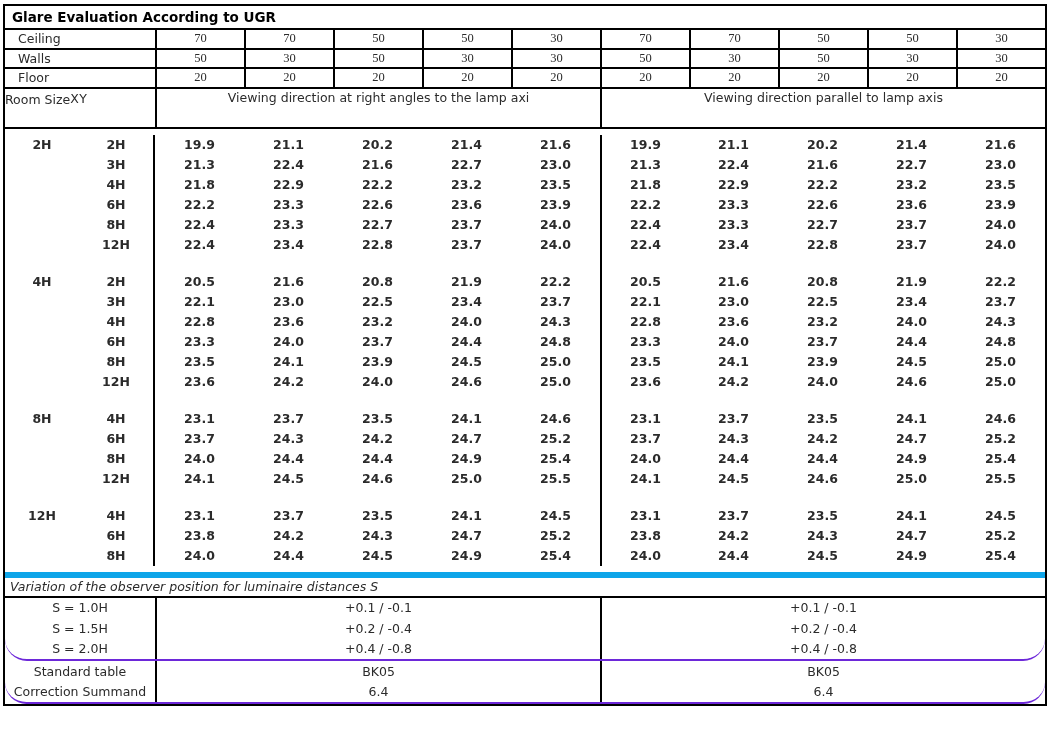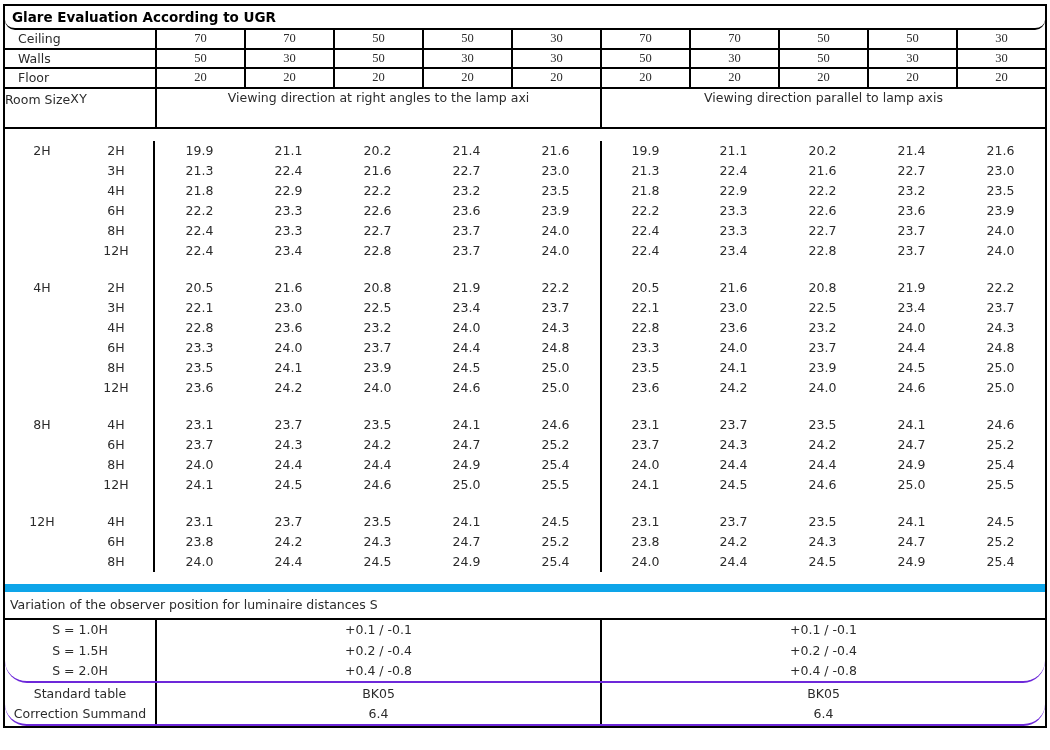--- a/index.html
+++ b/index.html
@@ -18,21 +18,20 @@
     background: #fff;
   }
   .title-row {
     height: 24px;
     display: flex; align-items: center;
     padding-left: 7px;
     font-weight: bold;
     font-size: 13.5px;
     color: #000;
     border-bottom: 2px solid #000;
-    border-radius: 10px;
   }
   
   .surface-row {
     display: grid;
     grid-template-columns: 150px repeat(10, 1fr);
     height: 19.5px;
     align-items: stretch;
     border-bottom: 2px solid #000;
   }
   .surface-row .lbl { display: flex; align-items: center; padding-left: 13px; }
@@ -50,39 +49,40 @@
   }
   .room-size-cell { display: flex; flex-direction: row; }
   .room-size-title { text-align: center; padding-top: 3px; }
   .room-xy { display: grid; grid-template-columns: 1fr 1fr; text-align: center; padding-top: 2px; }
   .dir-cell {
     border-left: 2px solid #000;
     text-align: center;
     padding-top: 1px;
   }
   
-  .data-area { padding: 12px 0; border-bottom: 8px solid #0ea5e9; }
+  .data-area { padding: 6px 0; border-bottom: 6px solid #0ea5e9; font-weight: bold; }
   .drow {
     display: grid;
     grid-template-columns: 74px 76px repeat(10, 1fr);
     height: 20px;
     align-items: center;
     text-align: center;
   }
   .drow.gap { height: 17px; }
   .drow .cy { border-right: 2px solid #000; height: 100%; display: flex; align-items: center; justify-content: center; }
   .drow .cx { height: 100%; display: flex; align-items: center; justify-content: center; }
   .drow .v  { height: 100%; display: flex; align-items: center; justify-content: center; }
   .drow .v.mid { border-left: 2px solid #000; }
   
   .variation-title-row {
-    height: 28px;
+    height: 20px;
     display: flex; align-items: center;
     padding-left: 5px;
     border-bottom: 2px solid #000;
+    font-style: italic;
   }
   .vbox, .sumbox { border-bottom: 2px solid #6d28d9; border-radius: 22px; }
   .vrow {
     display: grid;
     grid-template-columns: 150px 1fr 1fr;
     height: 20.5px;
     align-items: center;
     text-align: center;
   }
   .vrow .vcell { border-left: 2px solid #000; height: 100%; display: flex; align-items: center; justify-content: center; }

